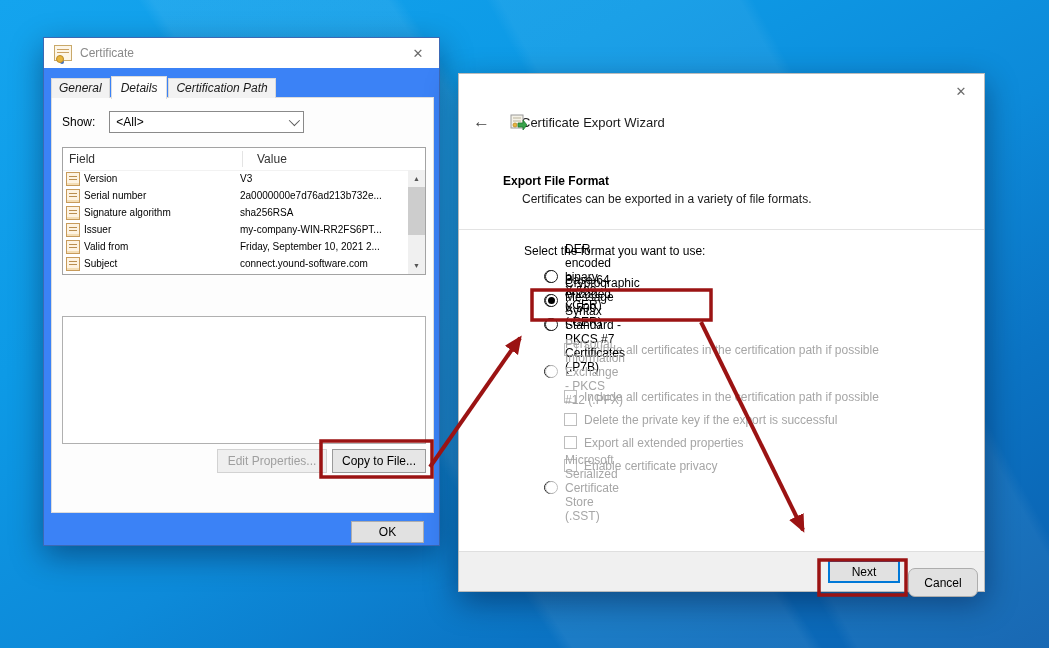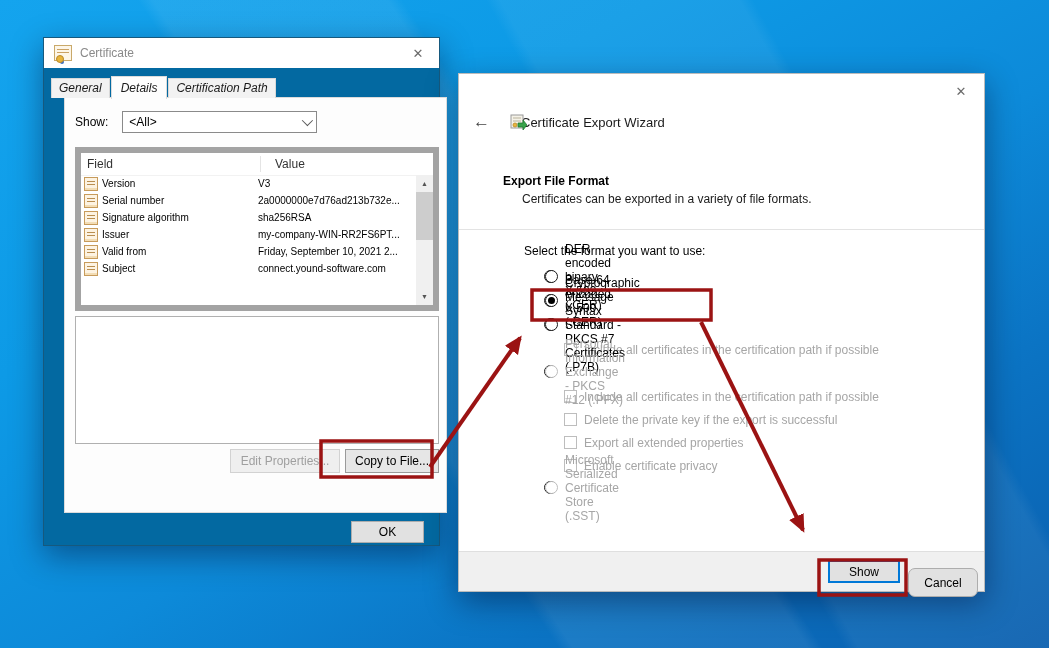--- a/index.html
+++ b/index.html
@@ -4,43 +4,43 @@
 <style>
   html,body{margin:0;padding:0;}
   body{
     width:1049px;height:648px;overflow:hidden;position:relative;
     font-family:"Liberation Sans","DejaVu Sans",sans-serif;
     background:
       linear-gradient(57deg, rgba(255,255,255,0) 38%, rgba(255,255,255,0.07) 39%, rgba(255,255,255,0.07) 55%, rgba(255,255,255,0) 56%),
       linear-gradient(61deg, rgba(255,255,255,0) 60%, rgba(255,255,255,0.06) 61%, rgba(255,255,255,0.06) 78%, rgba(255,255,255,0) 79%),
       linear-gradient(150deg, #14a4ee 0%, #0d9ae6 30%, #0d8ad9 55%, #0b74c4 75%, #0b5fae 100%);
   }
-  .dialog{position:absolute;background:#0369a1;border:1px solid rgba(60,60,60,0.35);
+  .dialog{position:absolute;background:#3b82f6;border:1px solid rgba(60,60,60,0.35);
     box-shadow:0 10px 30px rgba(0,0,30,0.40);box-sizing:border-box;}
   
   #cert-dialog{left:43px;top:37px;width:397px;height:509px;}
   .titlebar{height:30px;background:#ffffff;display:flex;align-items:center;padding:0 10px;}
   .title-text{color:#8a8a8a;font-size:12px;margin-left:8px;}
   .close-x{margin-left:auto;color:#6b6b6b;font-size:13px;width:22px;text-align:center;cursor:default;}
   .cert-icon{width:16px;height:14px;background:#fdf6e8;border:1px solid #c9a96a;position:relative;flex:none;}
   .cert-icon::before{content:"";position:absolute;left:2px;top:3px;right:2px;height:1px;background:#caa264;box-shadow:0 3px 0 #caa264;}
   .cert-icon::after{content:"";position:absolute;left:1px;bottom:-3px;width:6px;height:6px;border-radius:50%;background:#e8b53c;border:1px solid #b98a2a;box-shadow:2px 3px 0 -2px #3f6fbf;}
   .tabs{position:absolute;left:7px;top:40px;display:flex;align-items:flex-end;height:20px;z-index:2;font-style:italic;}
   .tab{font-size:12px;color:#1a1a1a;background:#f2f2f2;border:1px solid #d9d9d9;border-bottom:none;
     padding:2px 7px 3px 7px;margin-right:1px;}
   .tab.active{background:#fdfdfd;padding:4px 9px 4px 9px;position:relative;top:1px;border-color:#dcdcdc;}
-  .tab-page{position:absolute;left:20px;top:59px;width:383px;height:416px;background:#fdfdfd;
+  .tab-page{position:absolute;left:7px;top:59px;width:383px;height:416px;background:#fdfdfd;
     border:1px solid #dcdcdc;box-sizing:border-box;z-index:1;}
   .show-row{position:absolute;left:10px;top:13px;display:flex;align-items:center;font-size:12px;color:#000;}
   .combo{width:195px;height:22px;border:1px solid #8a8a8a;background:#fff;margin-left:14px;
     display:flex;align-items:center;padding:0 6px;box-sizing:border-box;justify-content:space-between;}
   .chev{width:7px;height:7px;border-right:1px solid #5a5a5a;border-bottom:1px solid #5a5a5a;
     transform:rotate(45deg) translateY(-2px);}
-  .list-box{position:absolute;left:10px;top:49px;width:364px;height:164px;background:#fff;
-    border:6px solid #a3a3a3;box-sizing:border-box;overflow:hidden;}
+  .list-box{position:absolute;left:10px;top:49px;width:364px;height:128px;background:#fff;
+    border:1px solid #a3a3a3;box-sizing:border-box;overflow:hidden;}
   .list-head{display:flex;height:22px;align-items:center;font-size:12px;color:#333;border-bottom:1px solid #f2f2f2;}
   .list-head .h-field{width:173px;padding-left:6px;border-right:1px solid #e4e4e4;height:16px;line-height:16px;}
   .list-head .h-value{padding-left:6px;margin-left:8px;}
   .list-body{position:absolute;top:22px;left:0;right:17px;bottom:0;overflow:hidden;}
   .list-row{display:flex;align-items:center;height:17px;font-size:10px;color:#000;}
   .field-icon{width:12px;height:12px;margin:0 4px 0 3px;flex:none;background:#fdf3e2;border:1px solid #c79b5b;
     box-shadow:inset 0 -2px 0 #f3ddb5;position:relative;}
   .field-icon::before{content:"";position:absolute;left:2px;top:3px;right:2px;height:1px;background:#b98e50;box-shadow:0 3px 0 #b98e50;}
   .cell-field{width:156px;overflow:hidden;white-space:nowrap;}
   .cell-value{flex:1;overflow:hidden;white-space:nowrap;}
@@ -215,21 +215,21 @@
         <span class="cbox"></span>
         <span>Enable certificate privacy</span>
       </div>
       <div class="opt-row radio disabled">
         <span class="radio"></span>
         <span>Microsoft Serialized Certificate Store (.SST)</span>
       </div>
     </div>
 
   <div class="wiz-footer">
-    <div class="btn" id="next-btn">Show</div>
+    <div class="btn" id="next-btn">Next</div>
     <div class="btn" id="cancel-btn">Cancel</div>
   </div>
 </div>
 
 <svg id="annotation-overlay" width="1049" height="648">
   <defs>
     <marker id="ah" markerUnits="userSpaceOnUse" markerWidth="20" markerHeight="18" refX="15" refY="8" orient="auto">
       <polygon points="0 0, 18 8, 0 16" fill="#9b1313"></polygon>
     </marker>
   </defs>

